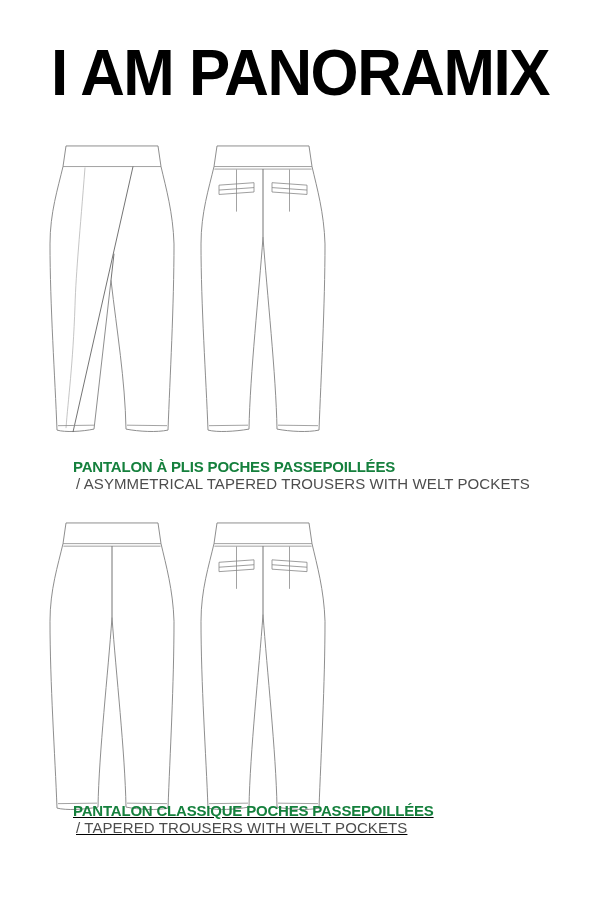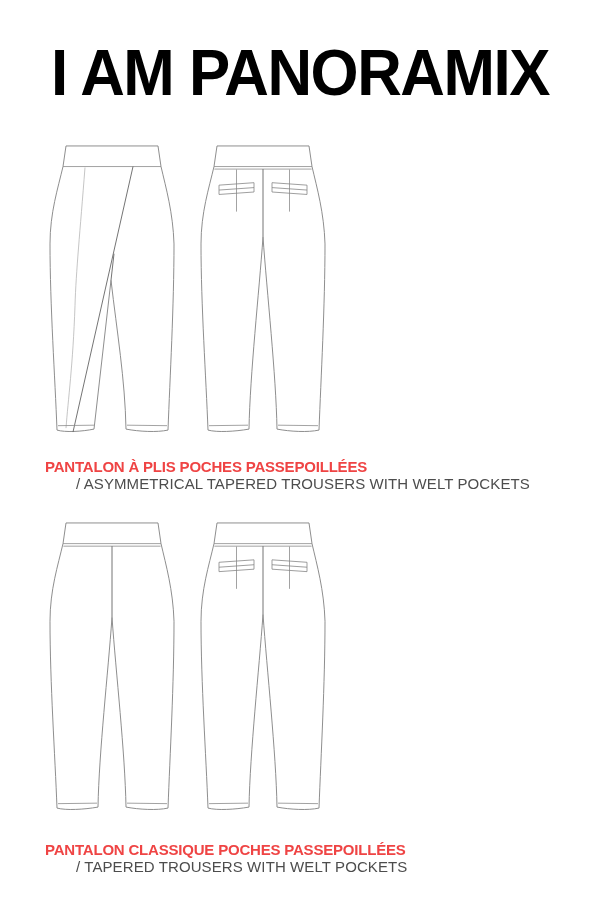--- a/index.html
+++ b/index.html
@@ -27,31 +27,32 @@
   .caption{
     position:absolute;
     left:45px;
     width:520px;
     line-height:17px;
     font-size:15px;
     white-space:nowrap;
   }
   .caption .fr{
     font-weight:bold;
-    color:#ef4444;
+    color:#15803d;
     letter-spacing:-0.2px;
+    margin-left:28px;
   }
   .caption .en{
     font-weight:normal;
     color:#4d4d4d;
     letter-spacing:0.1px;
     margin-left:31px;
   }
   .c1{top:458px;}
-  .c2{top:841px;}
+  .c2{top:802px;text-decoration:underline;}
   svg .outline{fill:#ffffff;stroke:#808080;stroke-width:0.9;stroke-linejoin:round;}
   svg .inner{fill:none;stroke:#8a8a8a;stroke-width:0.8;}
   svg .dark{fill:none;stroke:#636363;stroke-width:0.9;}
   svg .faint{fill:none;stroke:#ababab;stroke-width:0.7;}
   svg .pocket{fill:none;stroke:#858585;stroke-width:0.8;stroke-linejoin:round;}
 </style>
 </head>
 <body>
 
 <div class="page">

